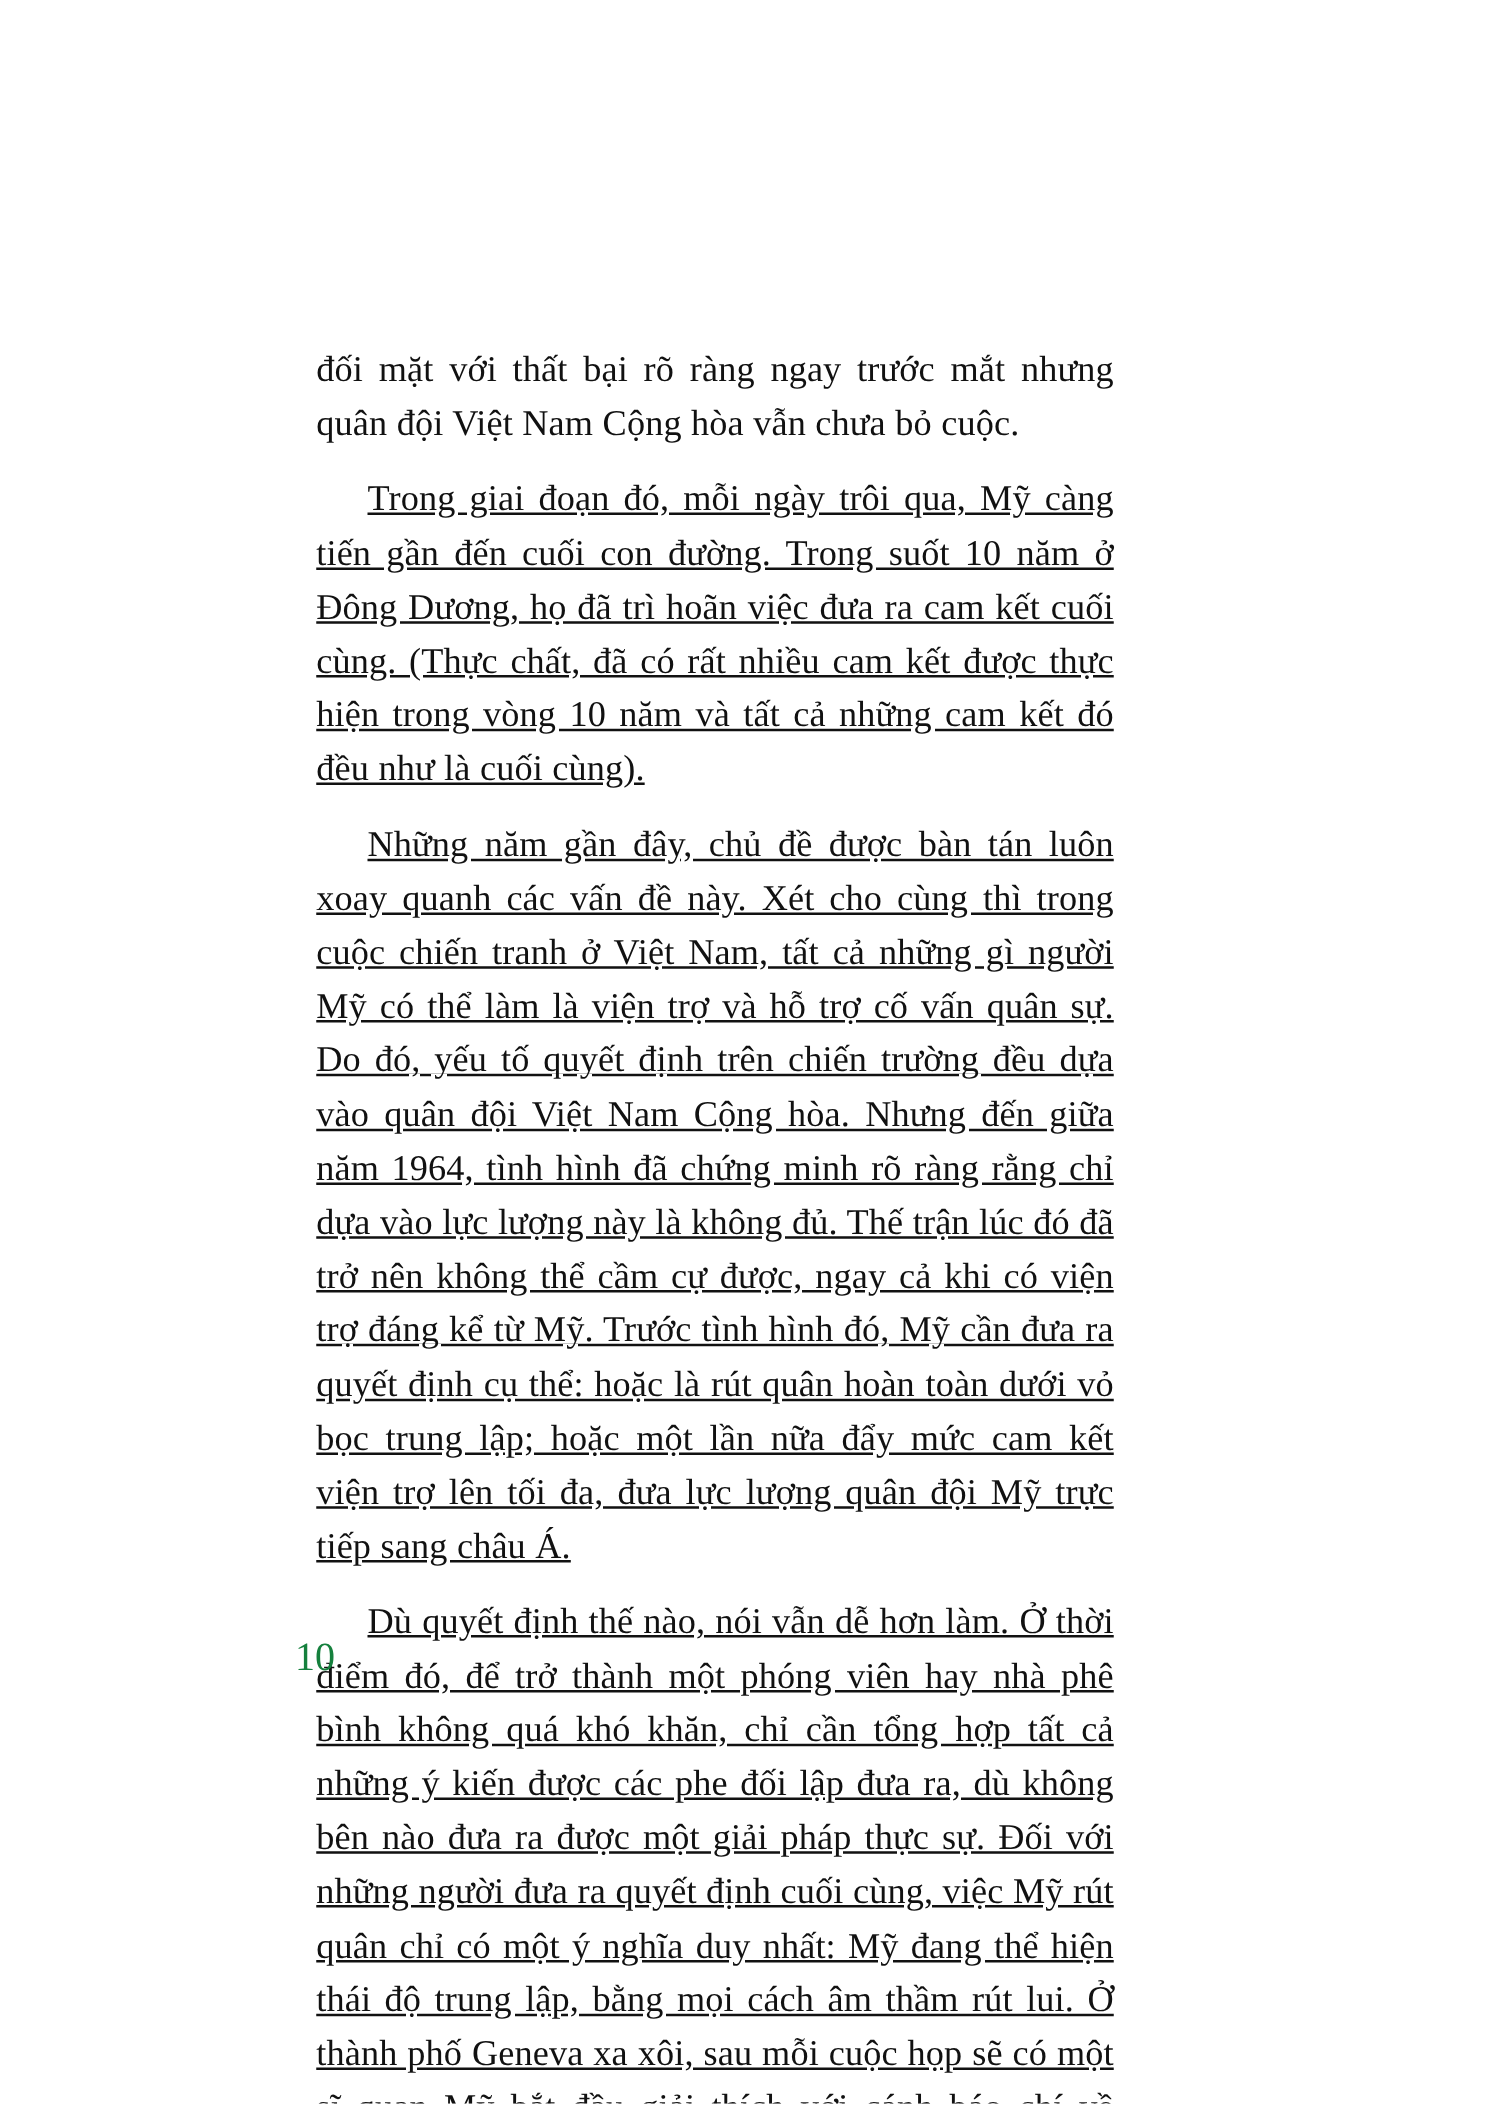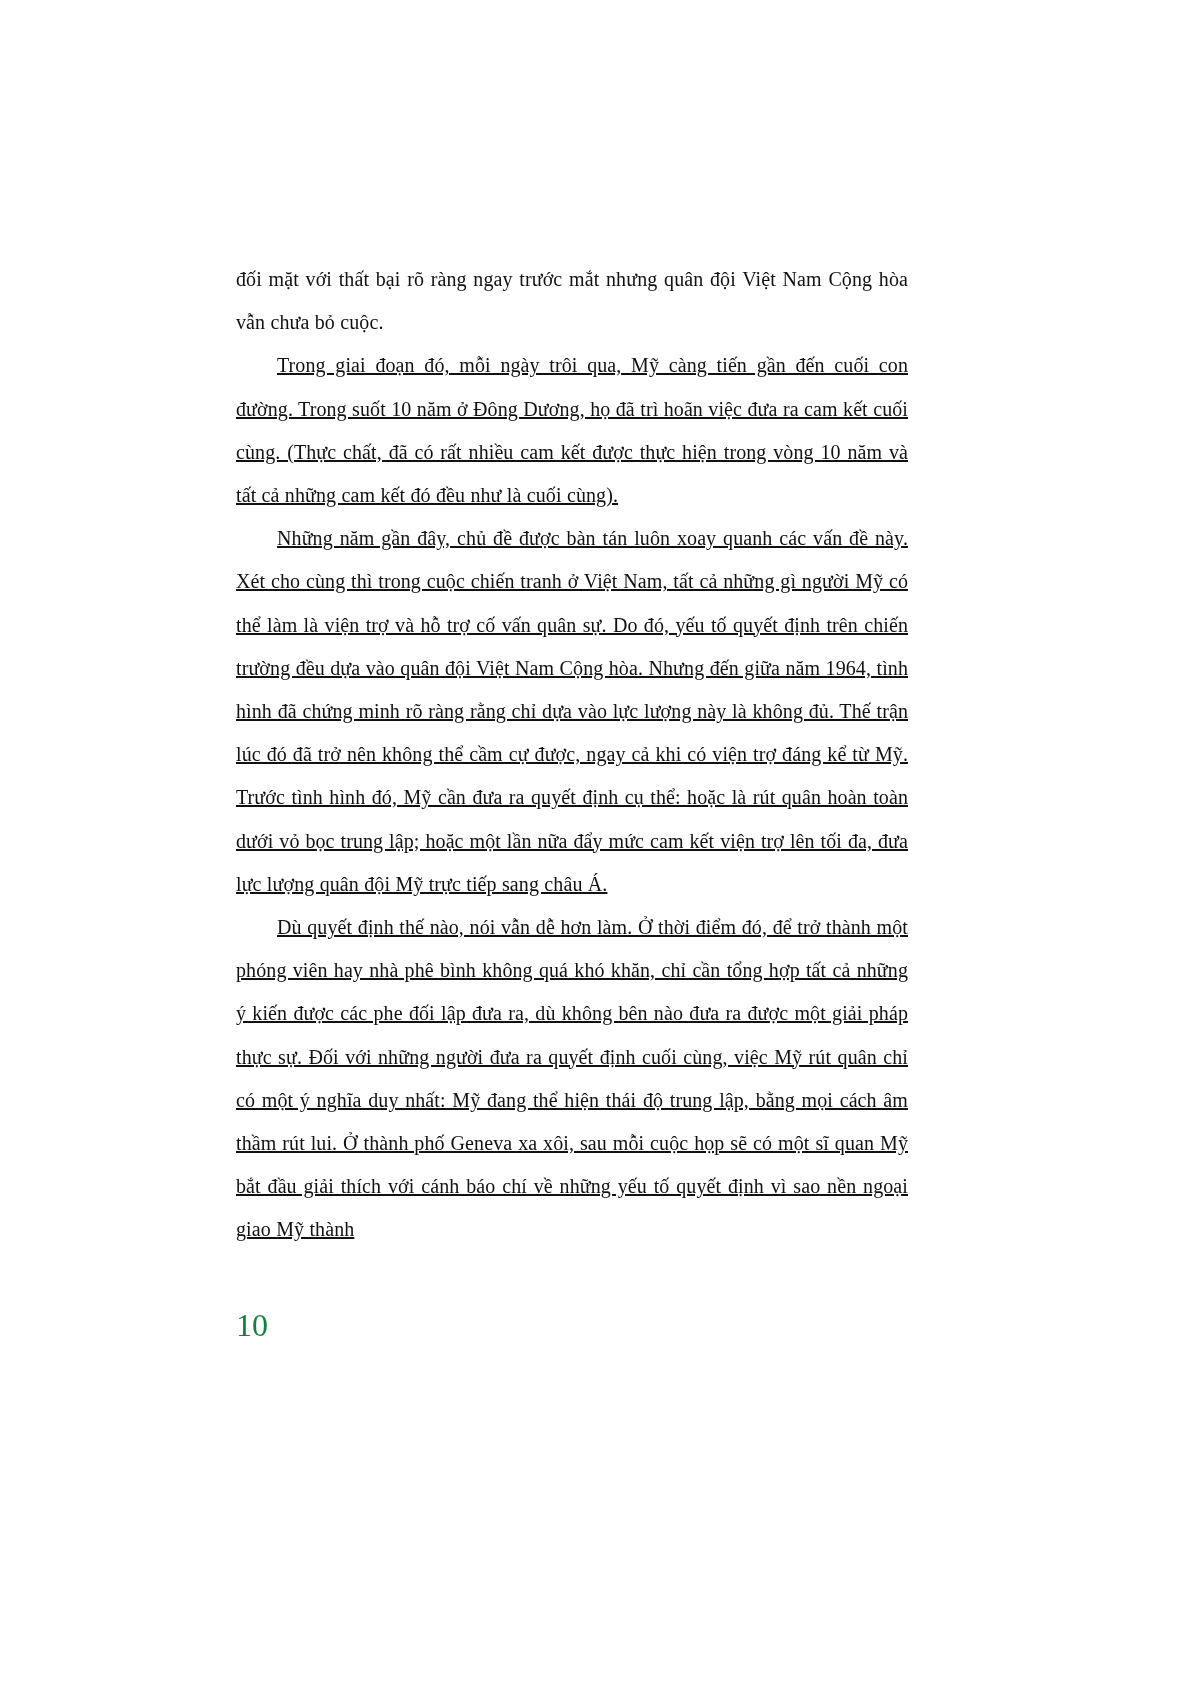--- a/index.html
+++ b/index.html
@@ -23,22 +23,22 @@
     background: #ffffff;
     overflow: hidden;
   }
   .text-block {
     position: absolute;
     left: 236px;
     top: 258px;
     width: 672px;
   }
   .para {
-    margin: 0;
-    font-size: 20px;
+    margin: 17px;
+    font-size: 29px;
     line-height: 43.2px;
     text-align: justify;
     text-justify: inter-word;
     letter-spacing: 0.1px;
     word-spacing: 0.2px;
     hyphens: none;
   }
   .para.indent {
     text-indent: 41px;
     text-decoration: underline;

